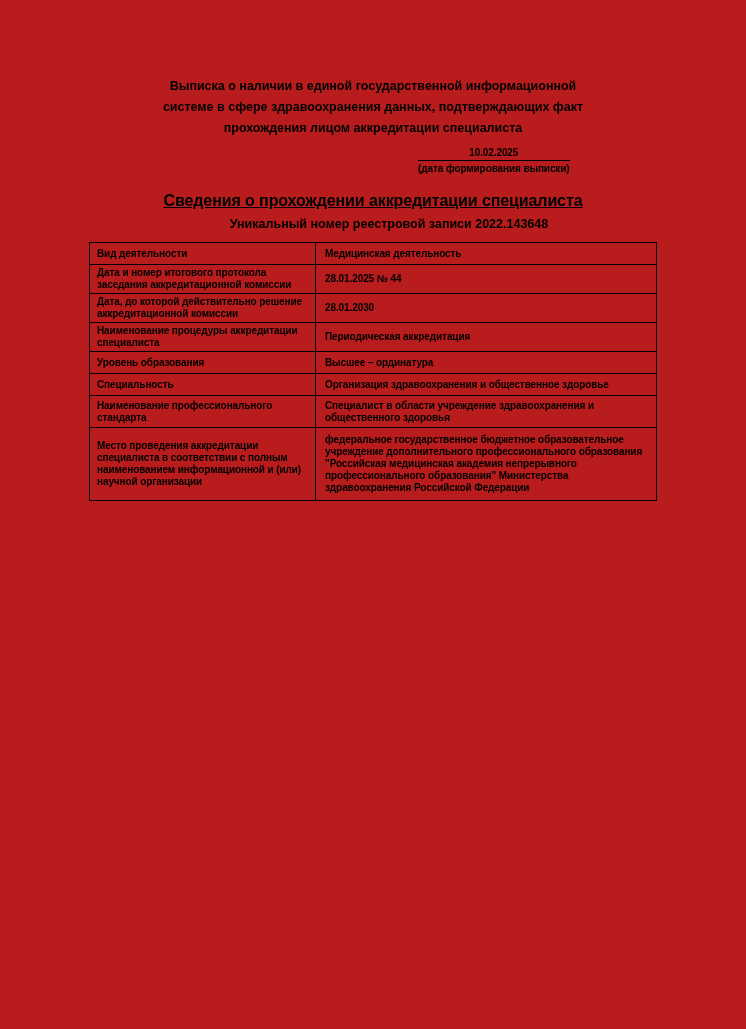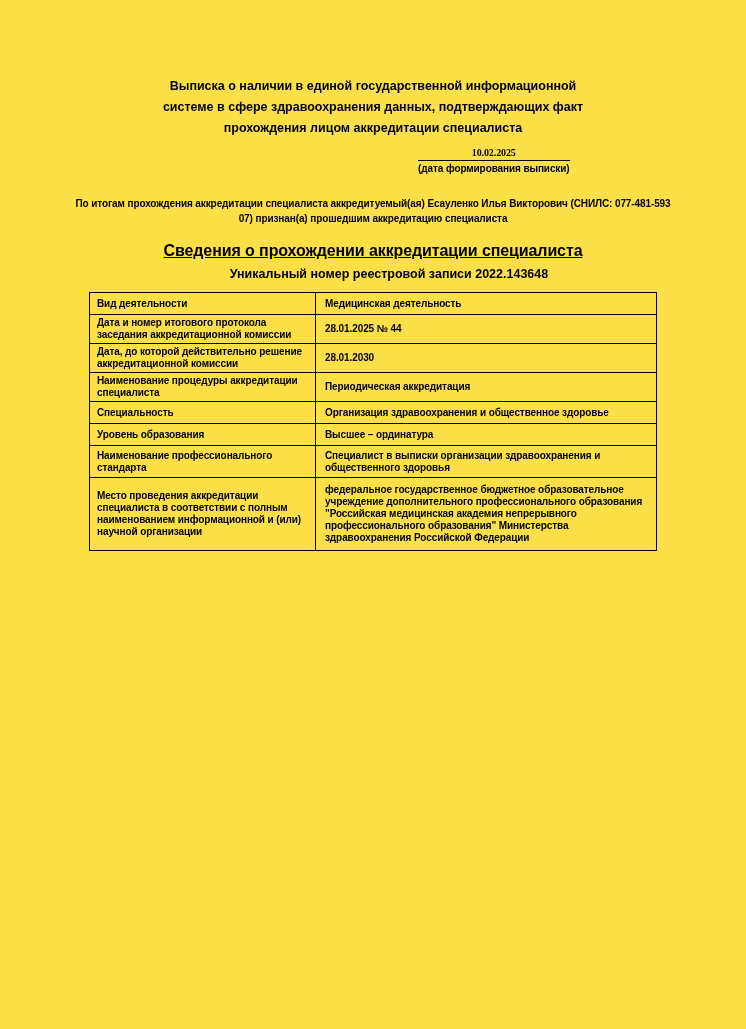--- a/index.html
+++ b/index.html
@@ -6,21 +6,21 @@
     margin: 0;
     padding: 0;
     background: #ffffff;
   }
   .page {
     width: 746px;
     height: 1029px;
     box-sizing: border-box;
     padding-top: 76px;
     overflow: hidden;
-    background: #fde047;
+    background: #b91c1c;
     color: #000000;
     font-family: "Liberation Sans", sans-serif;
     font-weight: 700;
   }
   .doc-title {
     text-align: center;
     font-size: 12.5px;
     line-height: 21px;
     font-weight: 700;
   }
@@ -30,21 +30,20 @@
   }
   .date-block {
     display: inline-block;
     text-align: center;
   }
   .date-value {
     font-size: 10px;
     letter-spacing: -0.1px;
     padding: 0 4px 2px 4px;
     border-bottom: 1.5px solid #000;
-    font-family: Liberation Serif, serif;
   }
   .date-caption {
     font-size: 10px;
     letter-spacing: -0.1px;
     padding-top: 2px;
     white-space: nowrap;
   }
   .intro {
     width: 600px;
     margin: 20px auto 0 auto;
@@ -106,21 +105,20 @@
     <div>прохождения лицом аккредитации специалиста</div>
   </div>
 
   <div class="date-row">
     <div class="date-block">
       <div class="date-value">10.02.2025</div>
       <div class="date-caption">(дата формирования выписки)</div>
     </div>
   </div>
 
-  <p class="intro">По итогам прохождения аккредитации специалиста аккредитуемый(ая) Есауленко Илья Викторович (СНИЛС: 077-481-593 07) признан(а) прошедшим аккредитацию специалиста</p>
 
   <div class="section-heading">Сведения о прохождении аккредитации специалиста</div>
 
   <div class="registry-heading">Уникальный номер реестровой записи 2022.143648</div>
 
   <table class="details">
     <tbody>
       <tr class="h22">
         <td class="label">Вид деятельности</td>
         <td class="value">Медицинская деятельность</td>
@@ -131,30 +129,30 @@
       </tr>
       <tr class="h28">
         <td class="label">Дата, до которой действительно решение аккредитационной комиссии</td>
         <td class="value">28.01.2030</td>
       </tr>
       <tr class="h28">
         <td class="label">Наименование процедуры аккредитации специалиста</td>
         <td class="value">Периодическая аккредитация</td>
       </tr>
       <tr class="h22">
+        <td class="label">Уровень образования</td>
+        <td class="value">Высшее – ординатура</td>
+      </tr>
+      <tr class="h22">
         <td class="label">Специальность</td>
         <td class="value">Организация здравоохранения и общественное здоровье</td>
       </tr>
-      <tr class="h22">
-        <td class="label">Уровень образования</td>
-        <td class="value">Высшее – ординатура</td>
-      </tr>
       <tr class="h32">
         <td class="label">Наименование профессионального стандарта</td>
-        <td class="value">Специалист в выписки организации здравоохранения и общественного здоровья</td>
+        <td class="value">Специалист в области учреждение здравоохранения и общественного здоровья</td>
       </tr>
       <tr class="h73">
         <td class="label">Место проведения аккредитации специалиста в соответствии с полным наименованием информационной и (или) научной организации</td>
         <td class="value">федеральное государственное бюджетное образовательное учреждение дополнительного профессионального образования "Российская медицинская академия непрерывного профессионального образования" Министерства здравоохранения Российской Федерации</td>
       </tr>
     </tbody>
   </table>
 
 </div>
 

